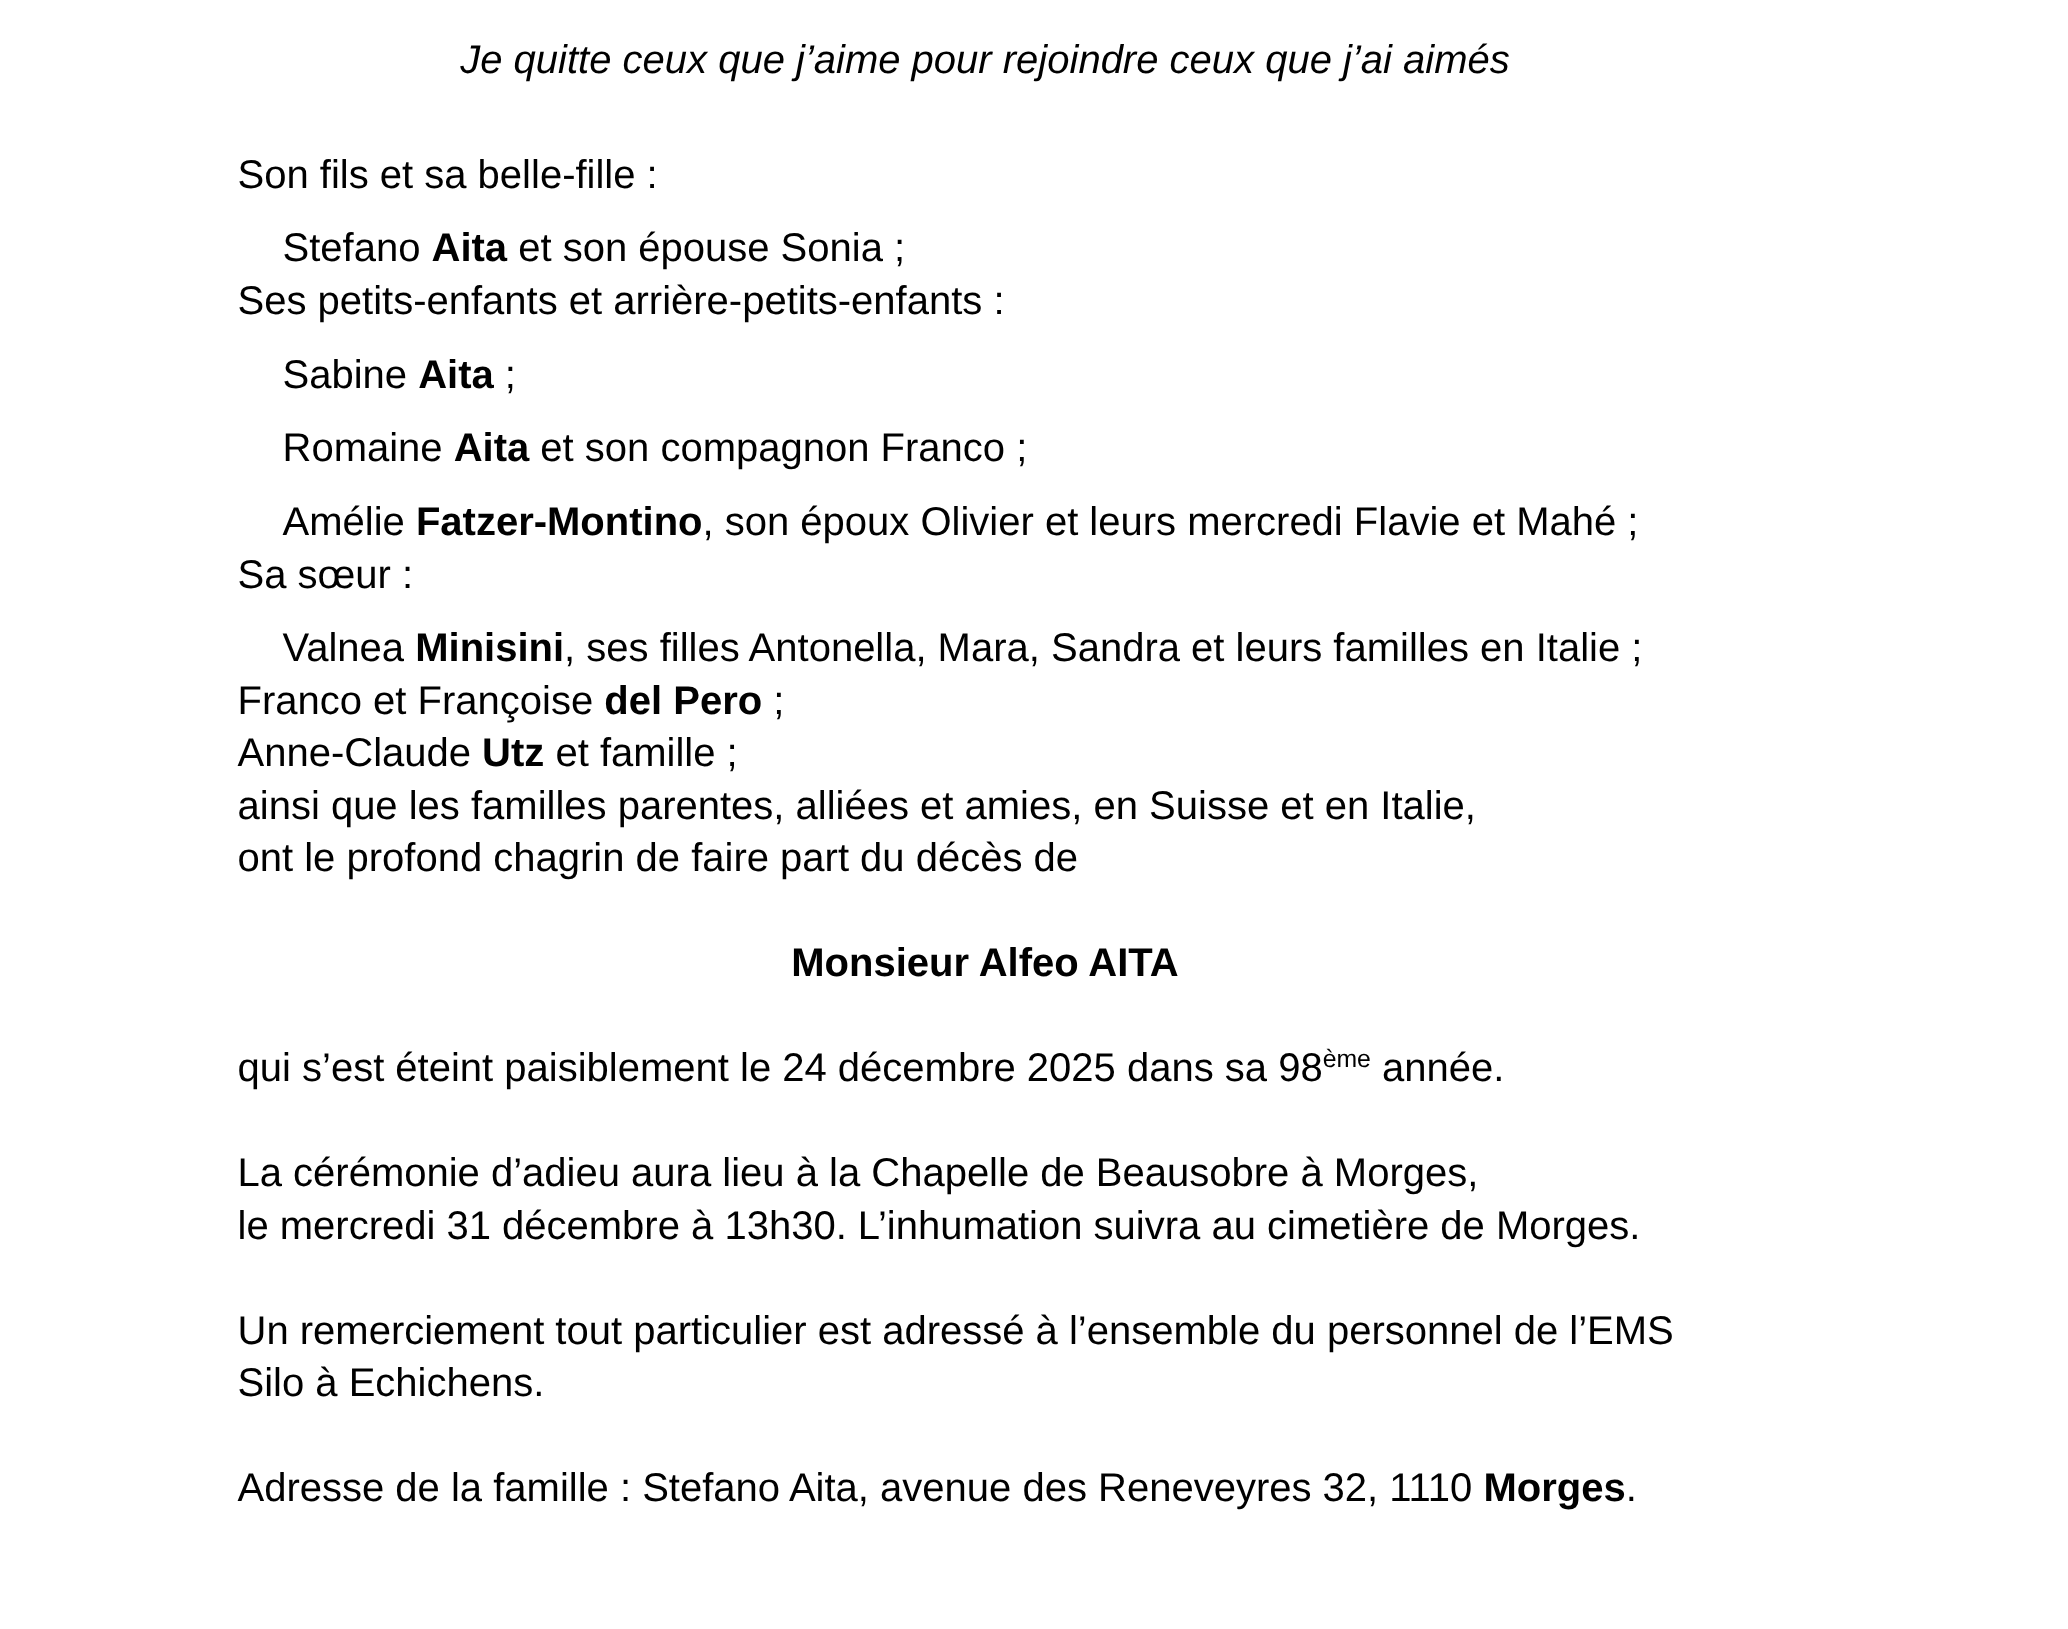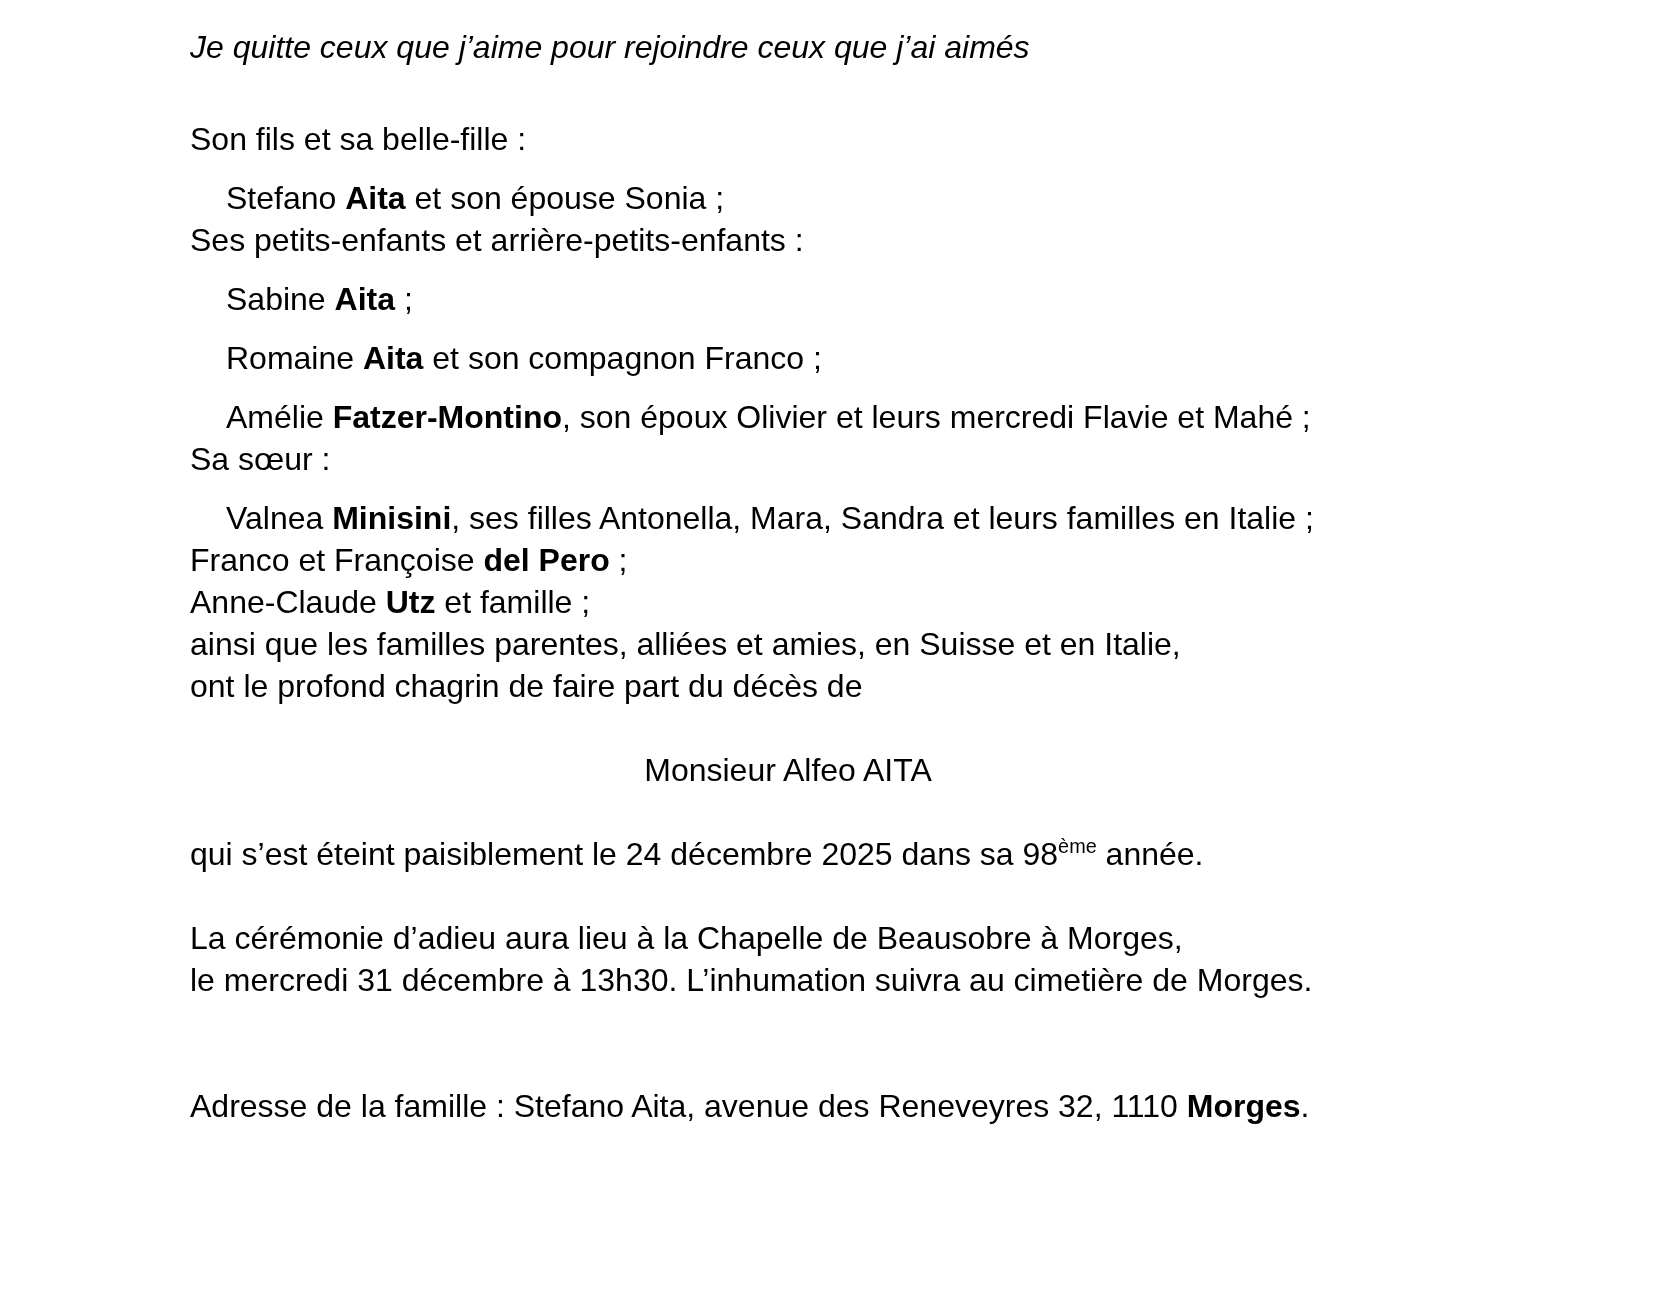--- a/index.html
+++ b/index.html
@@ -16,27 +16,27 @@
     box-sizing: content-box;
     padding: 26px 78px 0 190px;
     width: 1196px;
   }
   .line {
     line-height: 42px;
     white-space: nowrap;
   }
   .epigraph {
     font-style: italic;
-    text-align: left;
+    text-align: center;
     margin-bottom: 50px;
   }
   .family-list .indent { padding-left: 36px; margin-top: 17px; }
   .bold { font-weight: bold; }
   .deceased-name {
-    font-weight: normal;
+    font-weight: bold;
     text-align: center;
     font-size: 32px;
     margin: 0;
   }
   .spacer { height: 42px; }
   sup {
     font-size: 0.62em;
     vertical-align: super;
     line-height: 0;
   }
@@ -73,18 +73,22 @@
 
   <div class="spacer"></div>
 
   <div class="paragraph">
     <div class="line">La cérémonie d’adieu aura lieu à la Chapelle de Beausobre à Morges,</div>
     <div class="line">le mercredi 31 décembre à 13h30. L’inhumation suivra au cimetière de Morges.</div>
   </div>
 
   <div class="spacer"></div>
 
+  <div class="paragraph">
+    <div class="line">Un remerciement tout particulier est adressé à l’ensemble du personnel de l’EMS</div>
+    <div class="line">Silo à Echichens.</div>
+  </div>
 
   <div class="spacer"></div>
 
   <div class="line"><span>Adresse de la famille : Stefano Aita, avenue des Reneveyres 32, 1110 </span><span class="bold">Morges</span><span>.</span></div>
 
 </div>
 
 </body></html>

